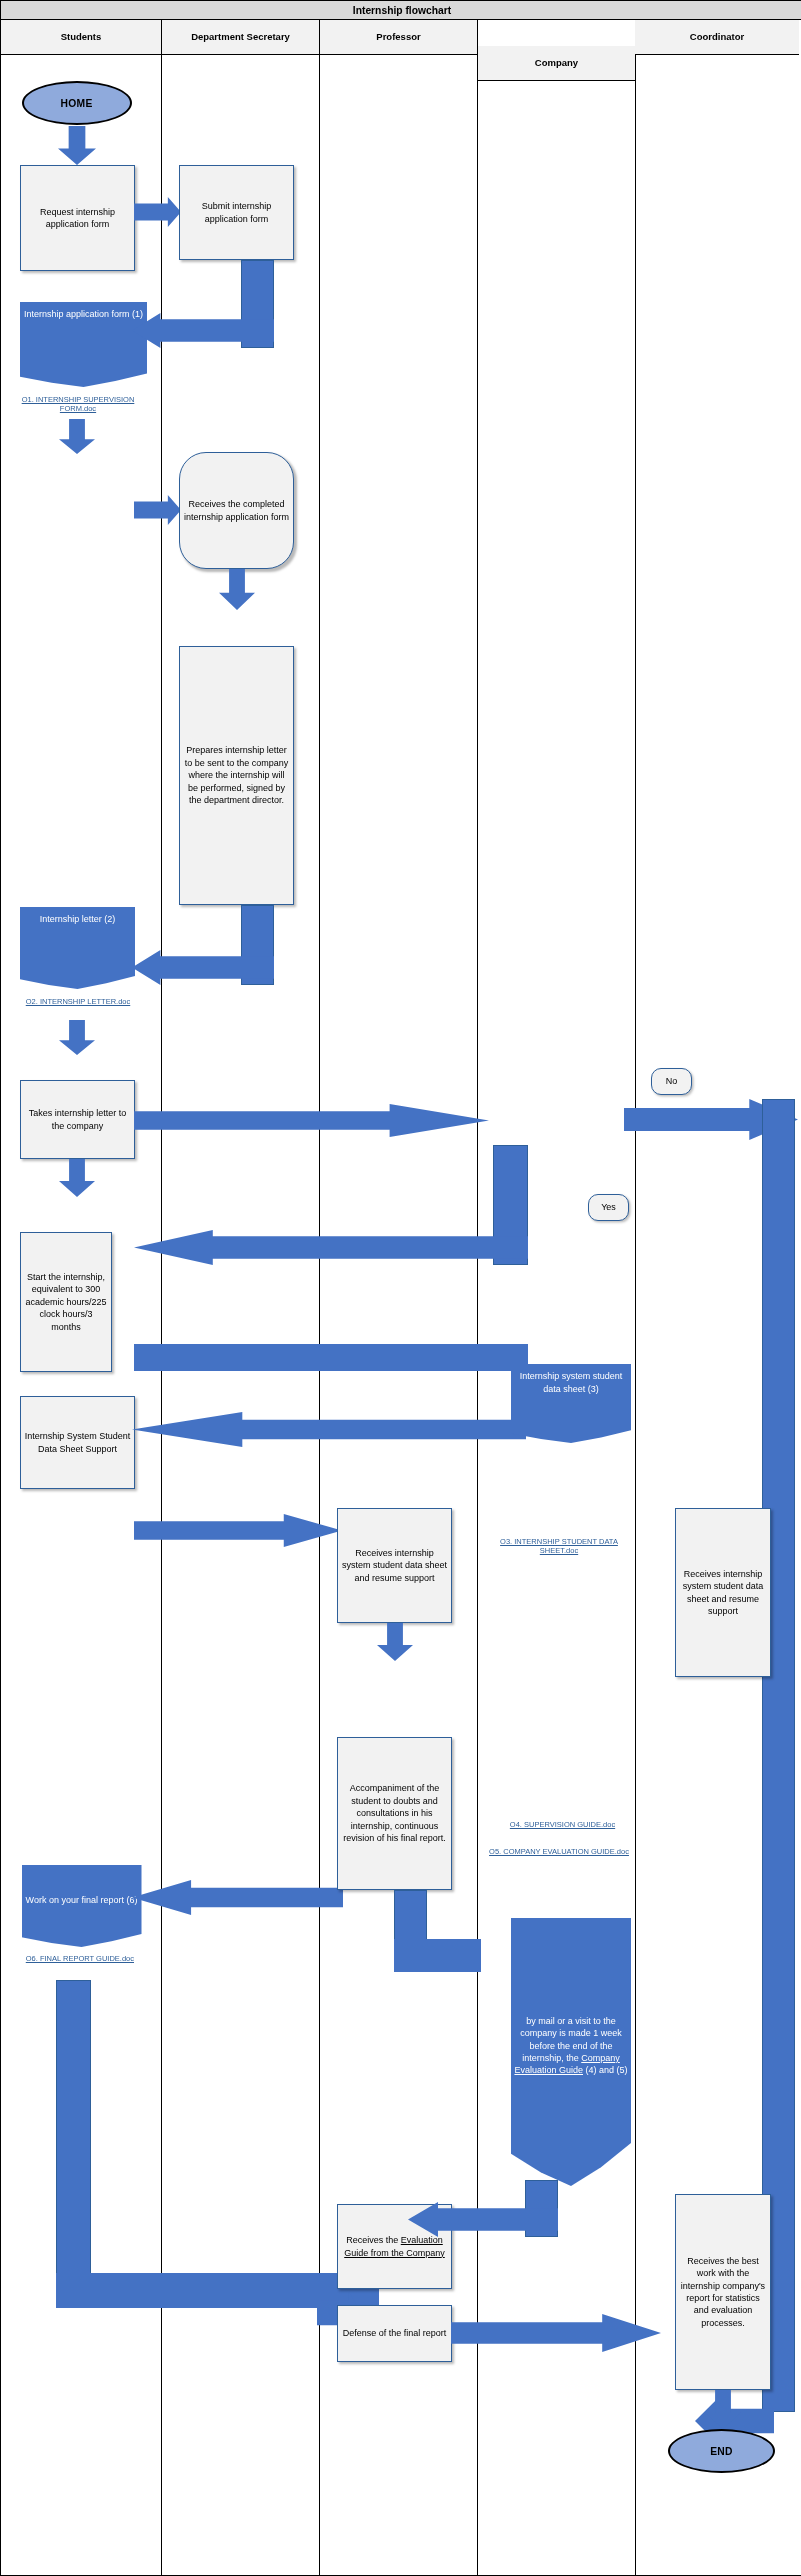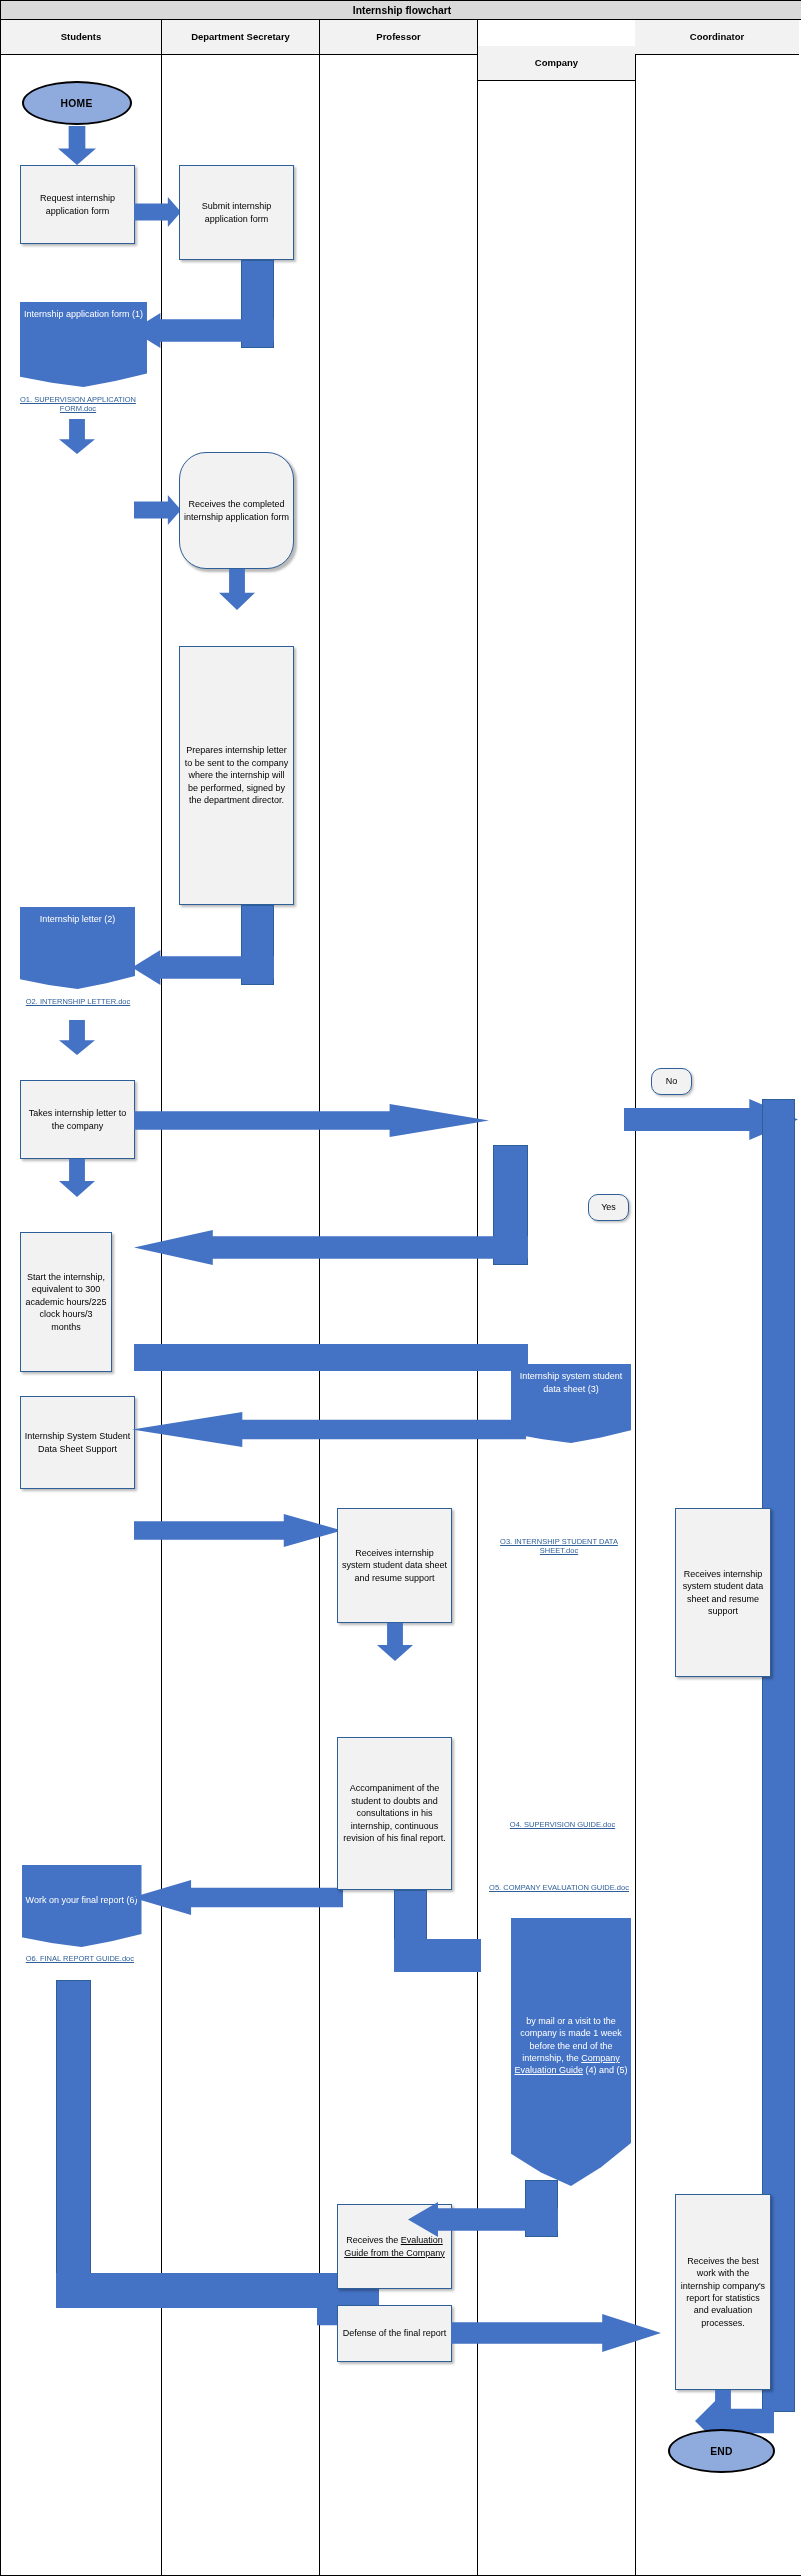--- a/index.html
+++ b/index.html
@@ -128,27 +128,27 @@
   <div class="lane-body" style="left:0;width:161px;"></div>
   <div class="lane-body" style="left:161px;width:158px;"></div>
   <div class="lane-body" style="left:319px;width:158px;"></div>
   <div class="lane-body" style="left:477px;width:158px;"></div>
   <div class="lane-body last" style="left:634px;width:164px;"></div>
 
   <div class="node terminator" style="left:20.5px;top:80px;width:110px;height:44px;">HOME</div>
 
   <div class="arr-down" style="left:57px;top:125px;width:38px;height:39px;"></div>
 
-  <div class="node process" style="left:19px;top:164px;width:115px;height:79px;text-align:center;">Request internship application form</div>
+  <div class="node process" style="left:19px;top:164px;width:115px;height:106px;text-align:center;">Request internship application form</div>
 
   <div class="arr-right" style="left:133px;top:196px;width:47px;height:30px;"></div>
 
   <div class="node docshape" style="left:19px;top:301px;width:127px;height:85px;">Internship application form (1)</div>
 
-  <div class="doclink" style="left:16px;top:394px;width:122px;">O1. SUPERVISION APPLICATION FORM.doc</div>
+  <div class="doclink" style="left:16px;top:394px;width:122px;">O1. INTERNSHIP SUPERVISION FORM.doc</div>
 
   <div class="arr-down" style="left:58px;top:418px;width:36px;height:35px;"></div>
 
 
   <div class="arr-right" style="left:133px;top:494px;width:47px;height:30px;"></div>
 
   <div class="node docshape" style="left:19px;top:906px;width:115px;height:82px;">Internship letter (2)</div>
 
   <div class="doclink" style="left:16px;top:996px;width:122px;">O2. INTERNSHIP LETTER.doc</div>
 
@@ -229,21 +229,21 @@
 
   <div class="node process tiny" style="left:650px;top:1067px;width:41px;height:27px;">No</div>
 
   <div class="node process tiny" style="left:587px;top:1193px;width:41px;height:27px;">Yes</div>
 
   <div class="node docshape" style="left:510px;top:1363px;width:120px;height:79px;">Internship system student data sheet (3)</div>
 
   <div class="doclink" style="left:484px;top:1536px;width:148px;">O3. INTERNSHIP STUDENT DATA SHEET.doc</div>
 
   <div class="doclink" style="left:492px;top:1819px;width:139px;">O4. SUPERVISION GUIDE.doc</div>
-  <div class="doclink" style="left:484px;top:1846px;width:148px;margin-top:36px;">O5. COMPANY EVALUATION GUIDE.doc</div>
+  <div class="doclink" style="left:484px;top:1846px;width:148px;">O5. COMPANY EVALUATION GUIDE.doc</div>
 
   <div class="node docshape mid" style="left:510px;top:1917px;width:120px;height:268px;">
     <span style="display:block;padding:0 3.2px;">
       <span>by mail or a visit to the company is made 1 week before the end of the internship, the </span><span class="u">Company Evaluation Guide</span><span> (4) and (5)</span>
     </span>
   </div>
 
   <div class="elbow-dl" style="left:407px;top:2179px;width:150px;height:57px;">
     <div class="v" style="width:33px;height:57px;"></div>
     <div class="h" style="width:150px;height:35px;"></div>

